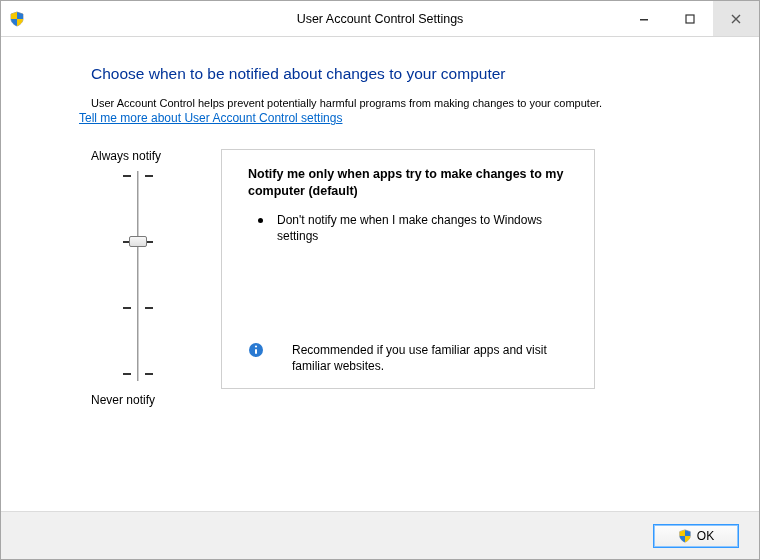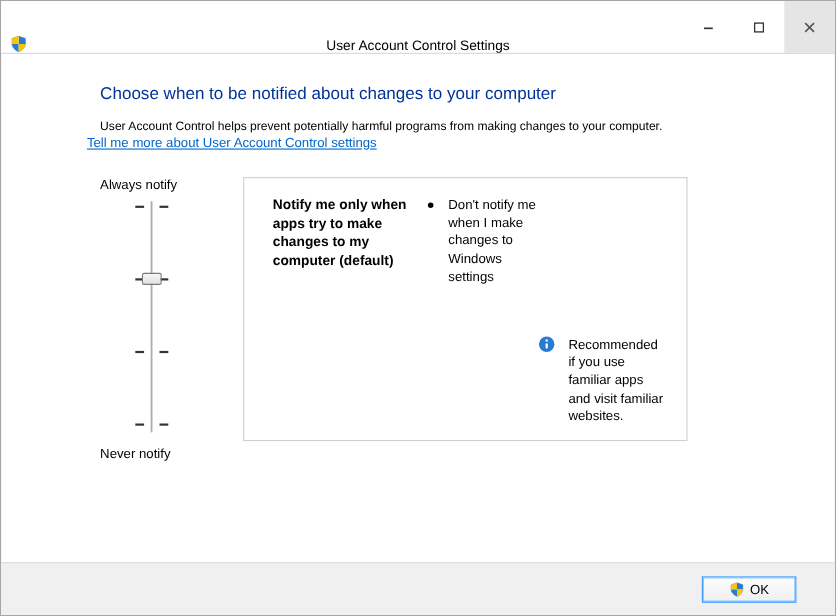--- a/index.html
+++ b/index.html
@@ -8,23 +8,23 @@
       font-family: "Segoe UI", Arial, sans-serif;
       font-size: 12px;
       background: #fff;
       color: #000;
       width: 760px;
       height: 560px;
       overflow: hidden;
       border: 1px solid #a6a6a6;
     }
     .titlebar {
-      height: 48px;
-      display: flex;
-      align-items: flex-end;
+      height: 36px;
+      display: flex;
+      align-items: center;
       border-bottom: 1px solid #d8d8d8;
       position: relative;
       background: #fff;
     }
     .titlebar .icon {
       width: 16px; height: 16px;
       margin-left: 8px;
       flex-shrink: 0;
     }
     .titlebar .title {
@@ -111,26 +111,26 @@
       position: absolute;
       left: 26px;
       width: 18px;
       height: 11px;
       background: linear-gradient(#f8f8f8, #e0e0e0);
       border: 1px solid #7a7a7a;
       border-radius: 2px;
     }
     .info-panel {
       border: 1px solid #cfcfcf;
-      width: 404px;
+      width: 374px;
       height: 240px;
       padding: 16px 20px 14px 26px;
       position: relative;
       display: flex;
-      flex-direction: row;
+      flex-direction: column;
     }
     .info-title {
       font-weight: bold;
       font-size: 12.5px;
       margin-bottom: 12px;
       line-height: 1.35;
     }
     .bullet-row {
       display: flex;
       align-items: flex-start;
@@ -142,37 +142,37 @@
       border-radius: 50%;
       background: #000;
       margin-top: 6px;
       flex-shrink: 0;
     }
     .bullet-text { font-size: 12px; line-height: 1.35; }
     .recommend {
       margin-top: auto;
       display: flex;
       align-items: flex-start;
-      gap: 12px;
+      gap: 28px;
     }
     .info-icon {
       width: 16px; height: 16px;
       flex-shrink: 0;
     }
     .recommend-text { font-size: 12px; line-height: 1.35; }
     .footer {
       position: absolute;
       bottom: 0; left: 0; right: 0;
       height: 48px;
       background: #f0f0f0;
       border-top: 1px solid #dcdcdc;
       display: flex;
       align-items: center;
       justify-content: flex-end;
-      padding-right: 35px;
+      padding-right: 20px;
       gap: 8px;
     }
     .btn {
       min-width: 86px;
       height: 24px;
       border: 1px solid #acacac;
       background: linear-gradient(#fdfdfd, #efefef);
       font-family: inherit;
       font-size: 12px;
       display: inline-flex;

